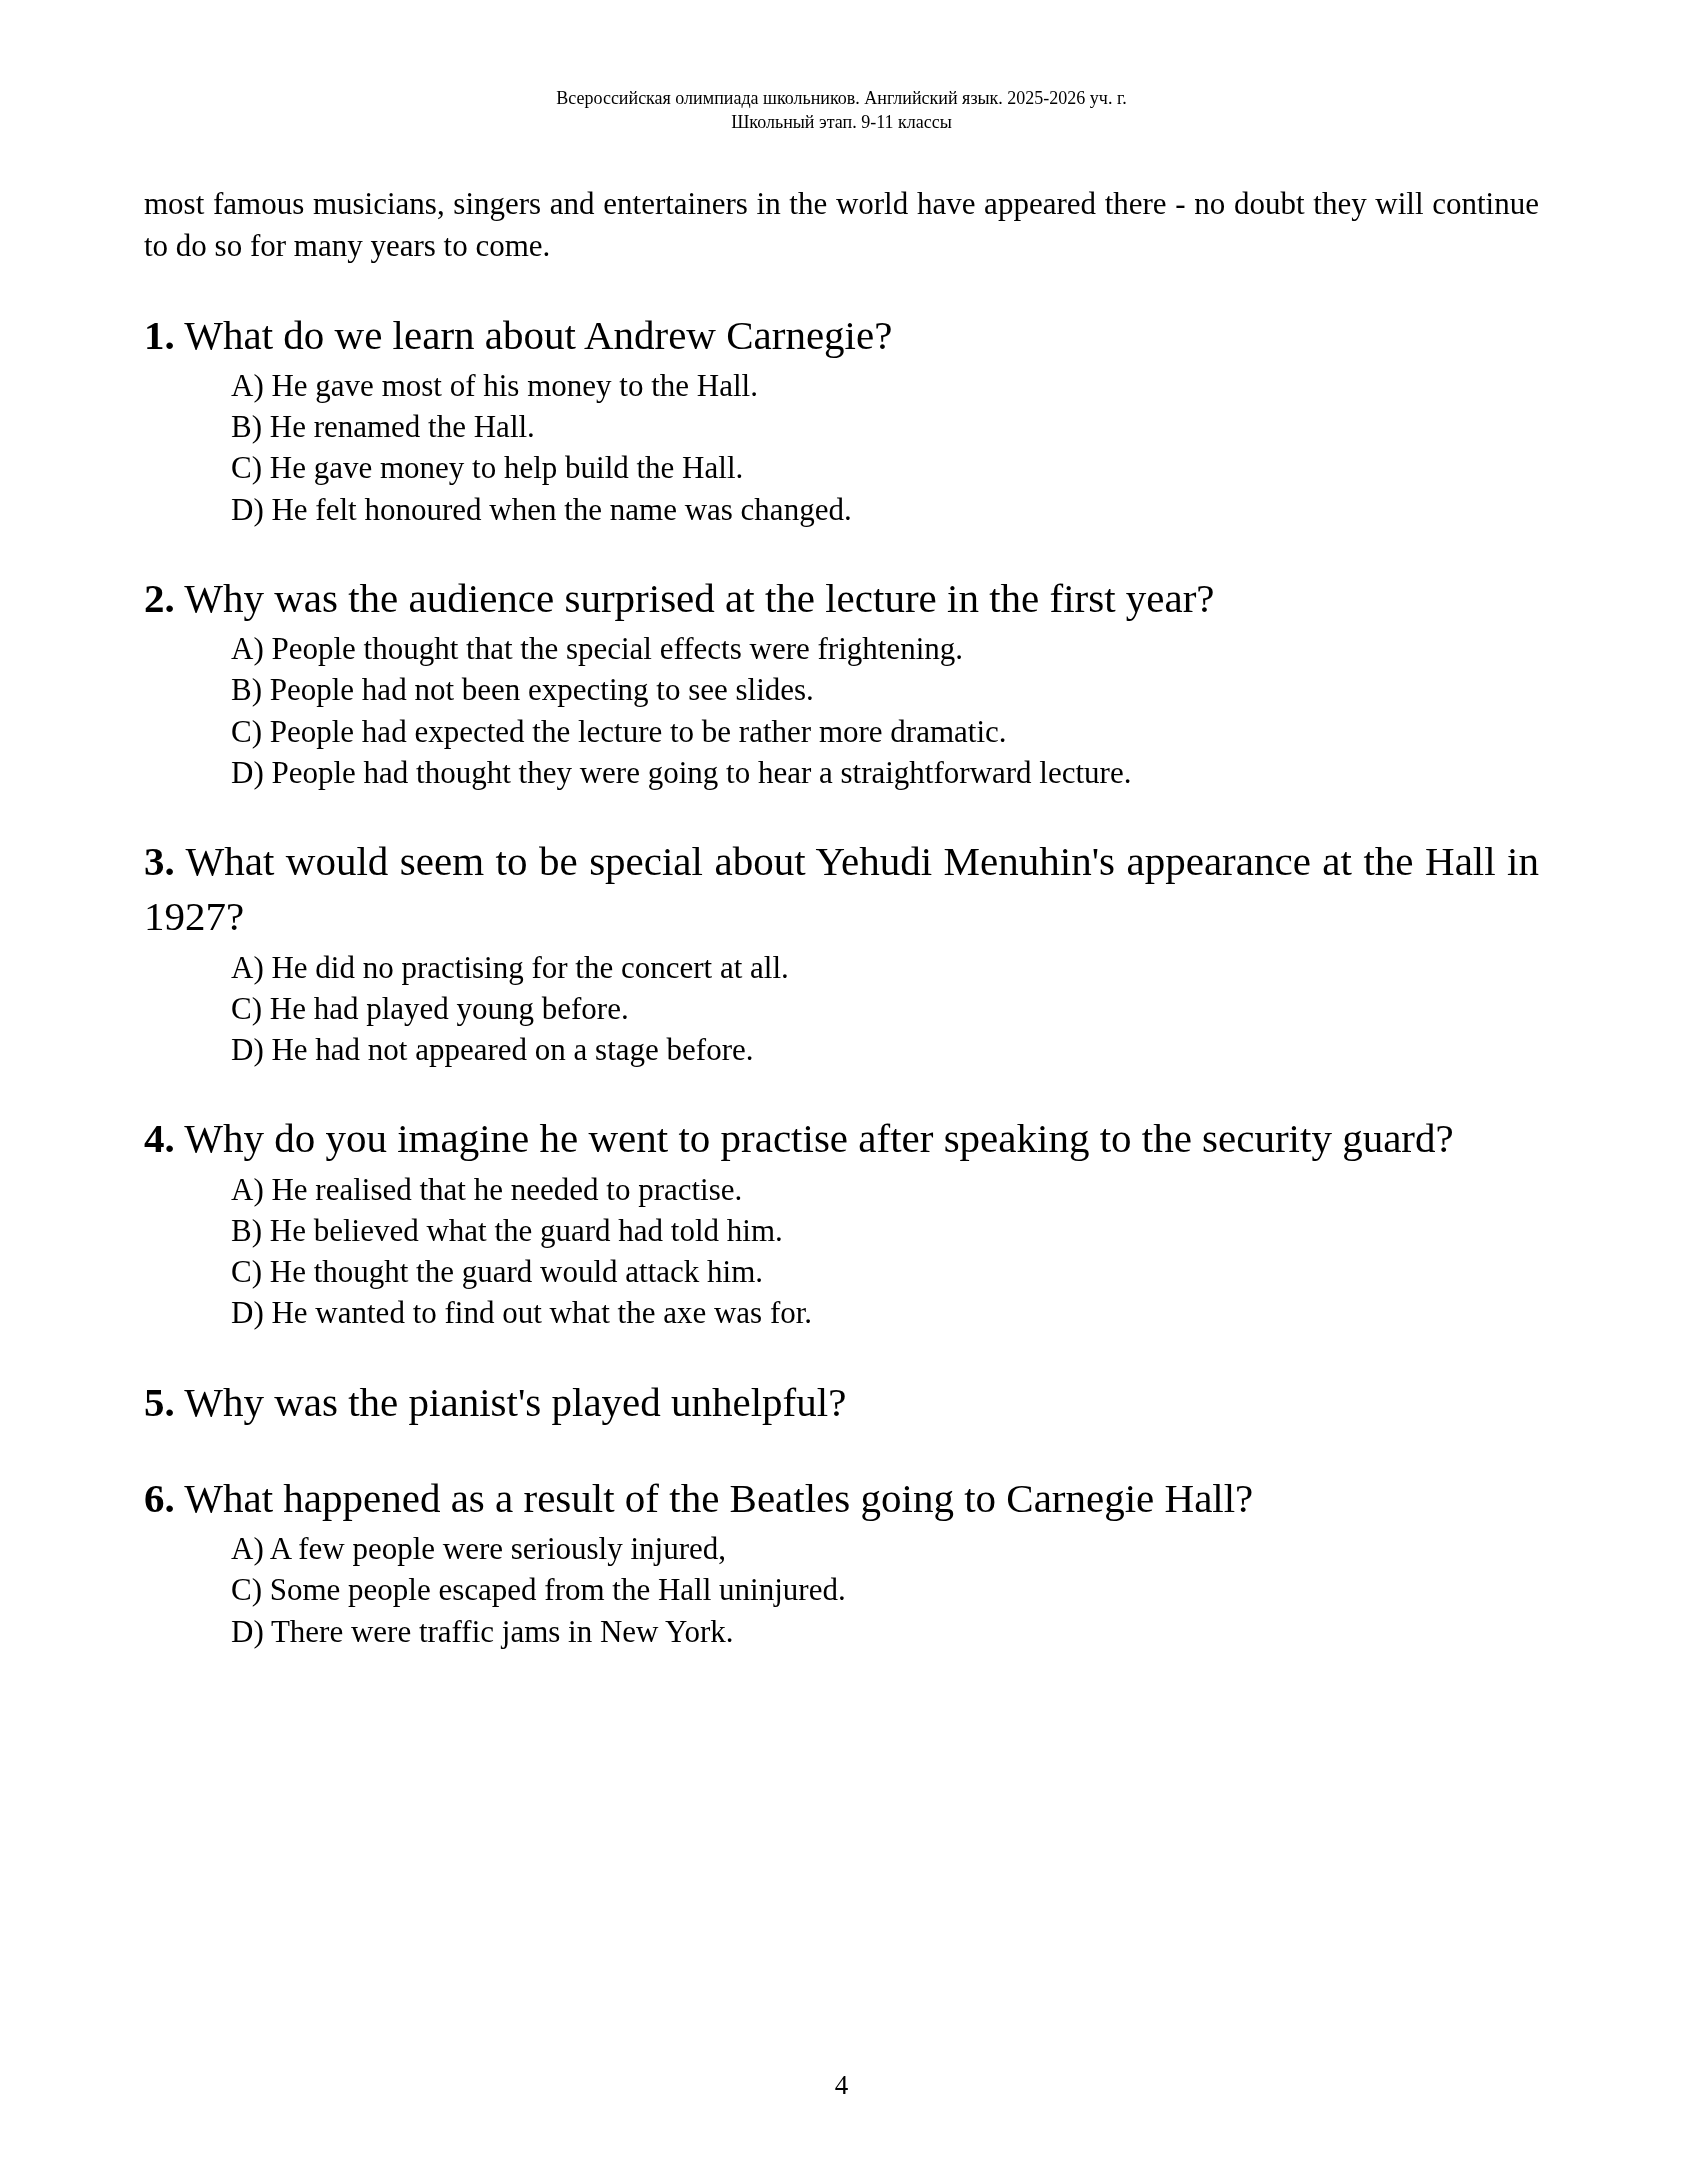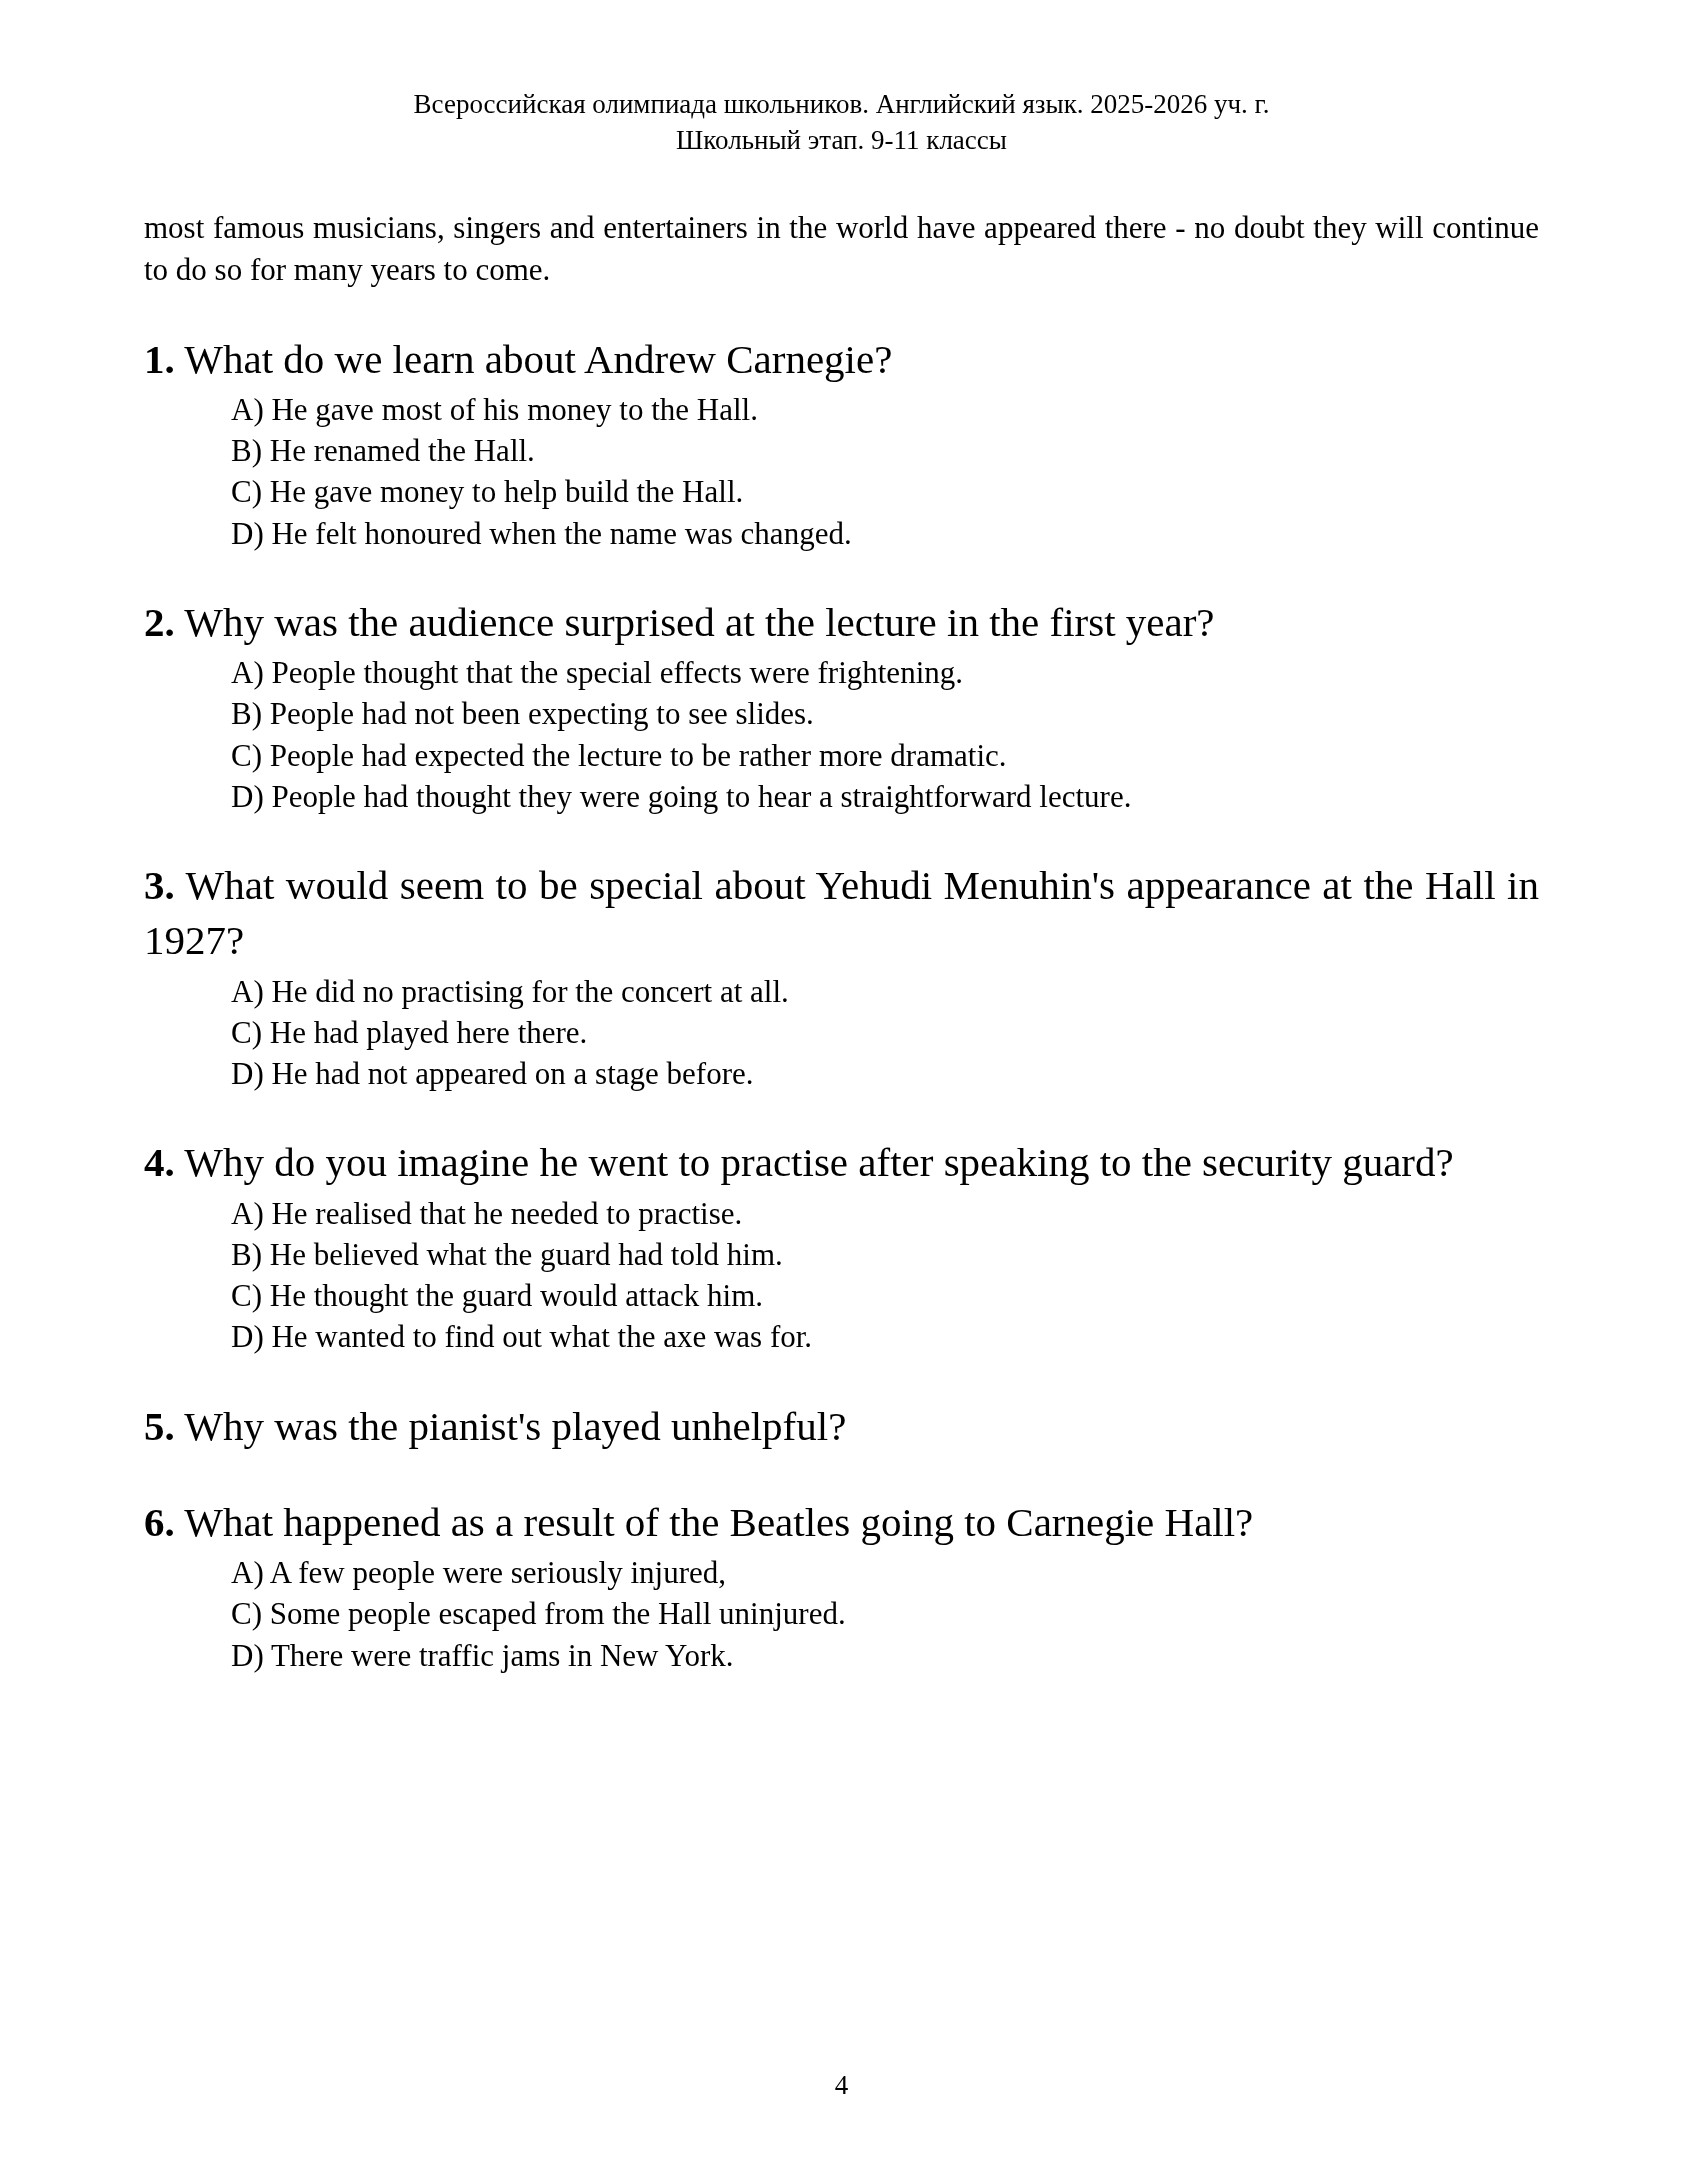--- a/index.html
+++ b/index.html
@@ -16,21 +16,21 @@
   }
   .page {
     width: 1683px;
     height: 2178px;
     box-sizing: border-box;
     padding: 87px 144px 59px 144px;
     position: relative;
   }
   .header {
     text-align: center;
-    font-size: 27px;
+    font-size: 18px;
     line-height: 1.33;
     margin-bottom: 48px;
   }
   .header-line {
     display: block;
   }
   .intro {
     font-size: 31px;
     line-height: 1.35;
     text-align: justify;
@@ -107,21 +107,21 @@
     </ul>
   </div>
 
   <div class="question-block">
     <p class="q-stem">
       <span class="q-num">3.</span>
       <span>What would seem to be special about Yehudi Menuhin's appearance at the Hall in 1927?</span>
     </p>
     <ul class="options">
       <li class="option">A) He did no practising for the concert at all.</li>
-      <li class="option">C) He had played here there.</li>
+      <li class="option">C) He had played young before.</li>
       <li class="option">D) He had not appeared on a stage before.</li>
     </ul>
   </div>
 
   <div class="question-block">
     <p class="q-stem">
       <span class="q-num">4.</span>
       <span>Why do you imagine he went to practise after speaking to the security guard?</span>
     </p>
     <ul class="options">

